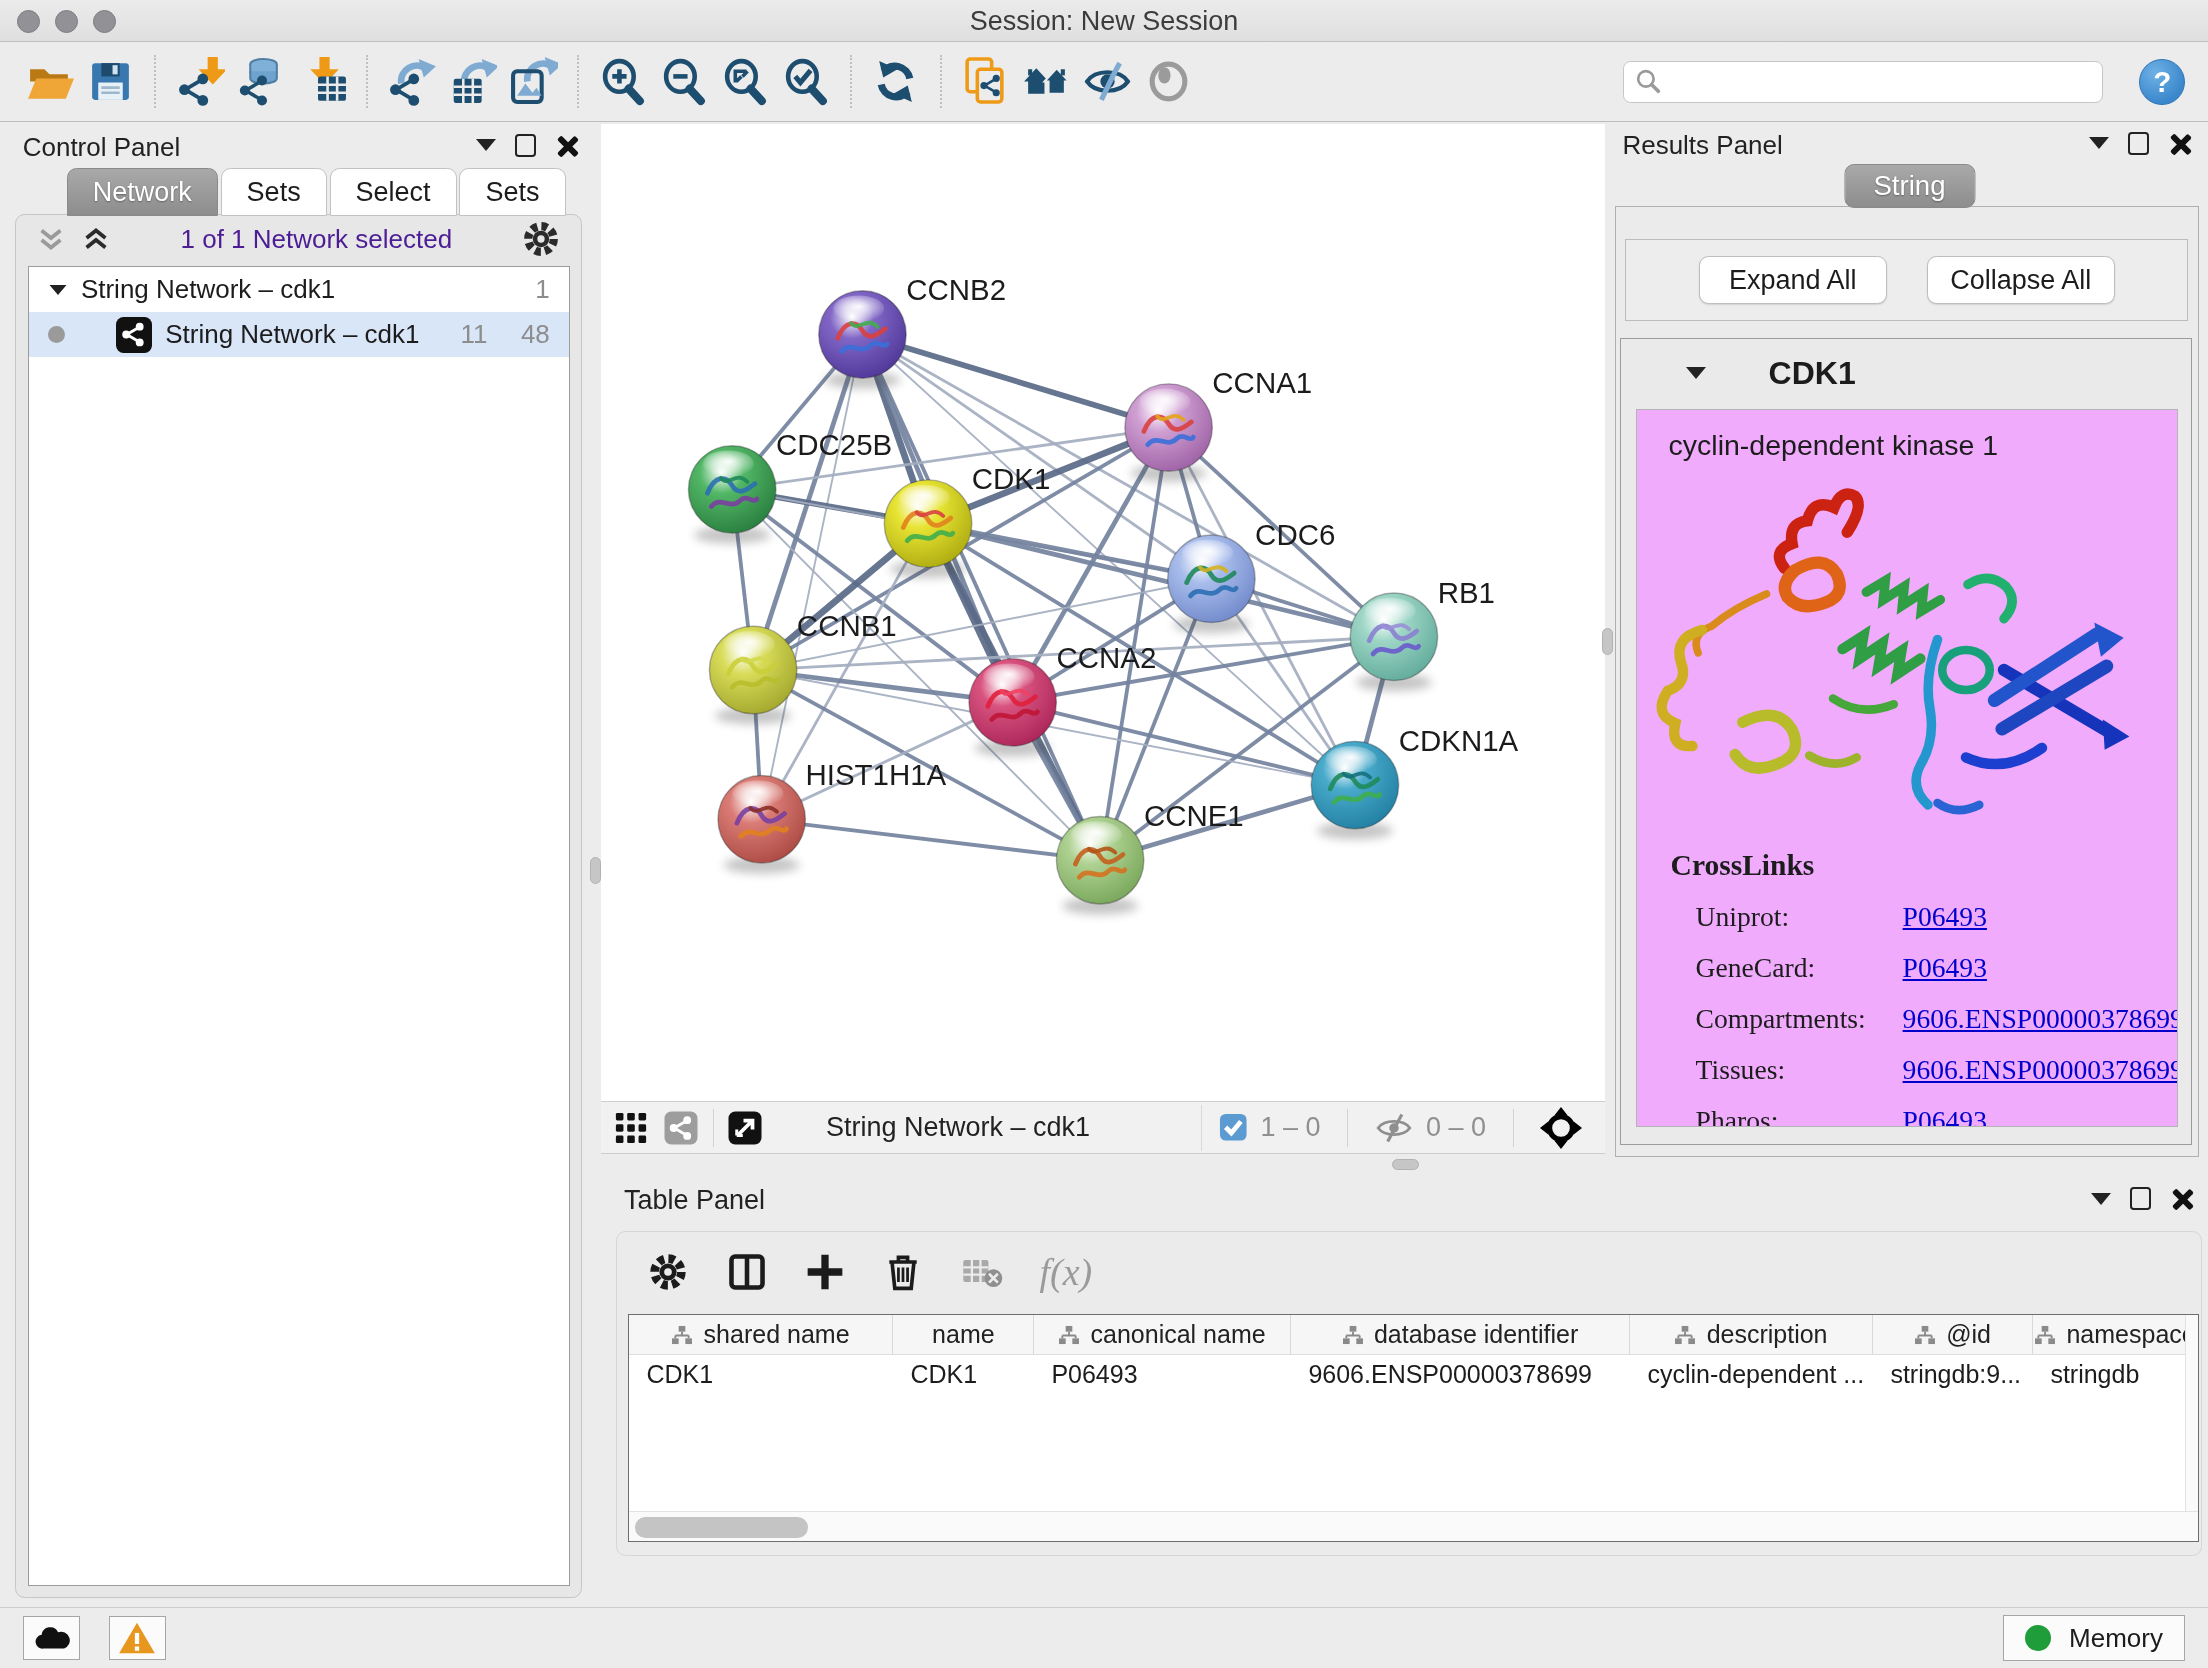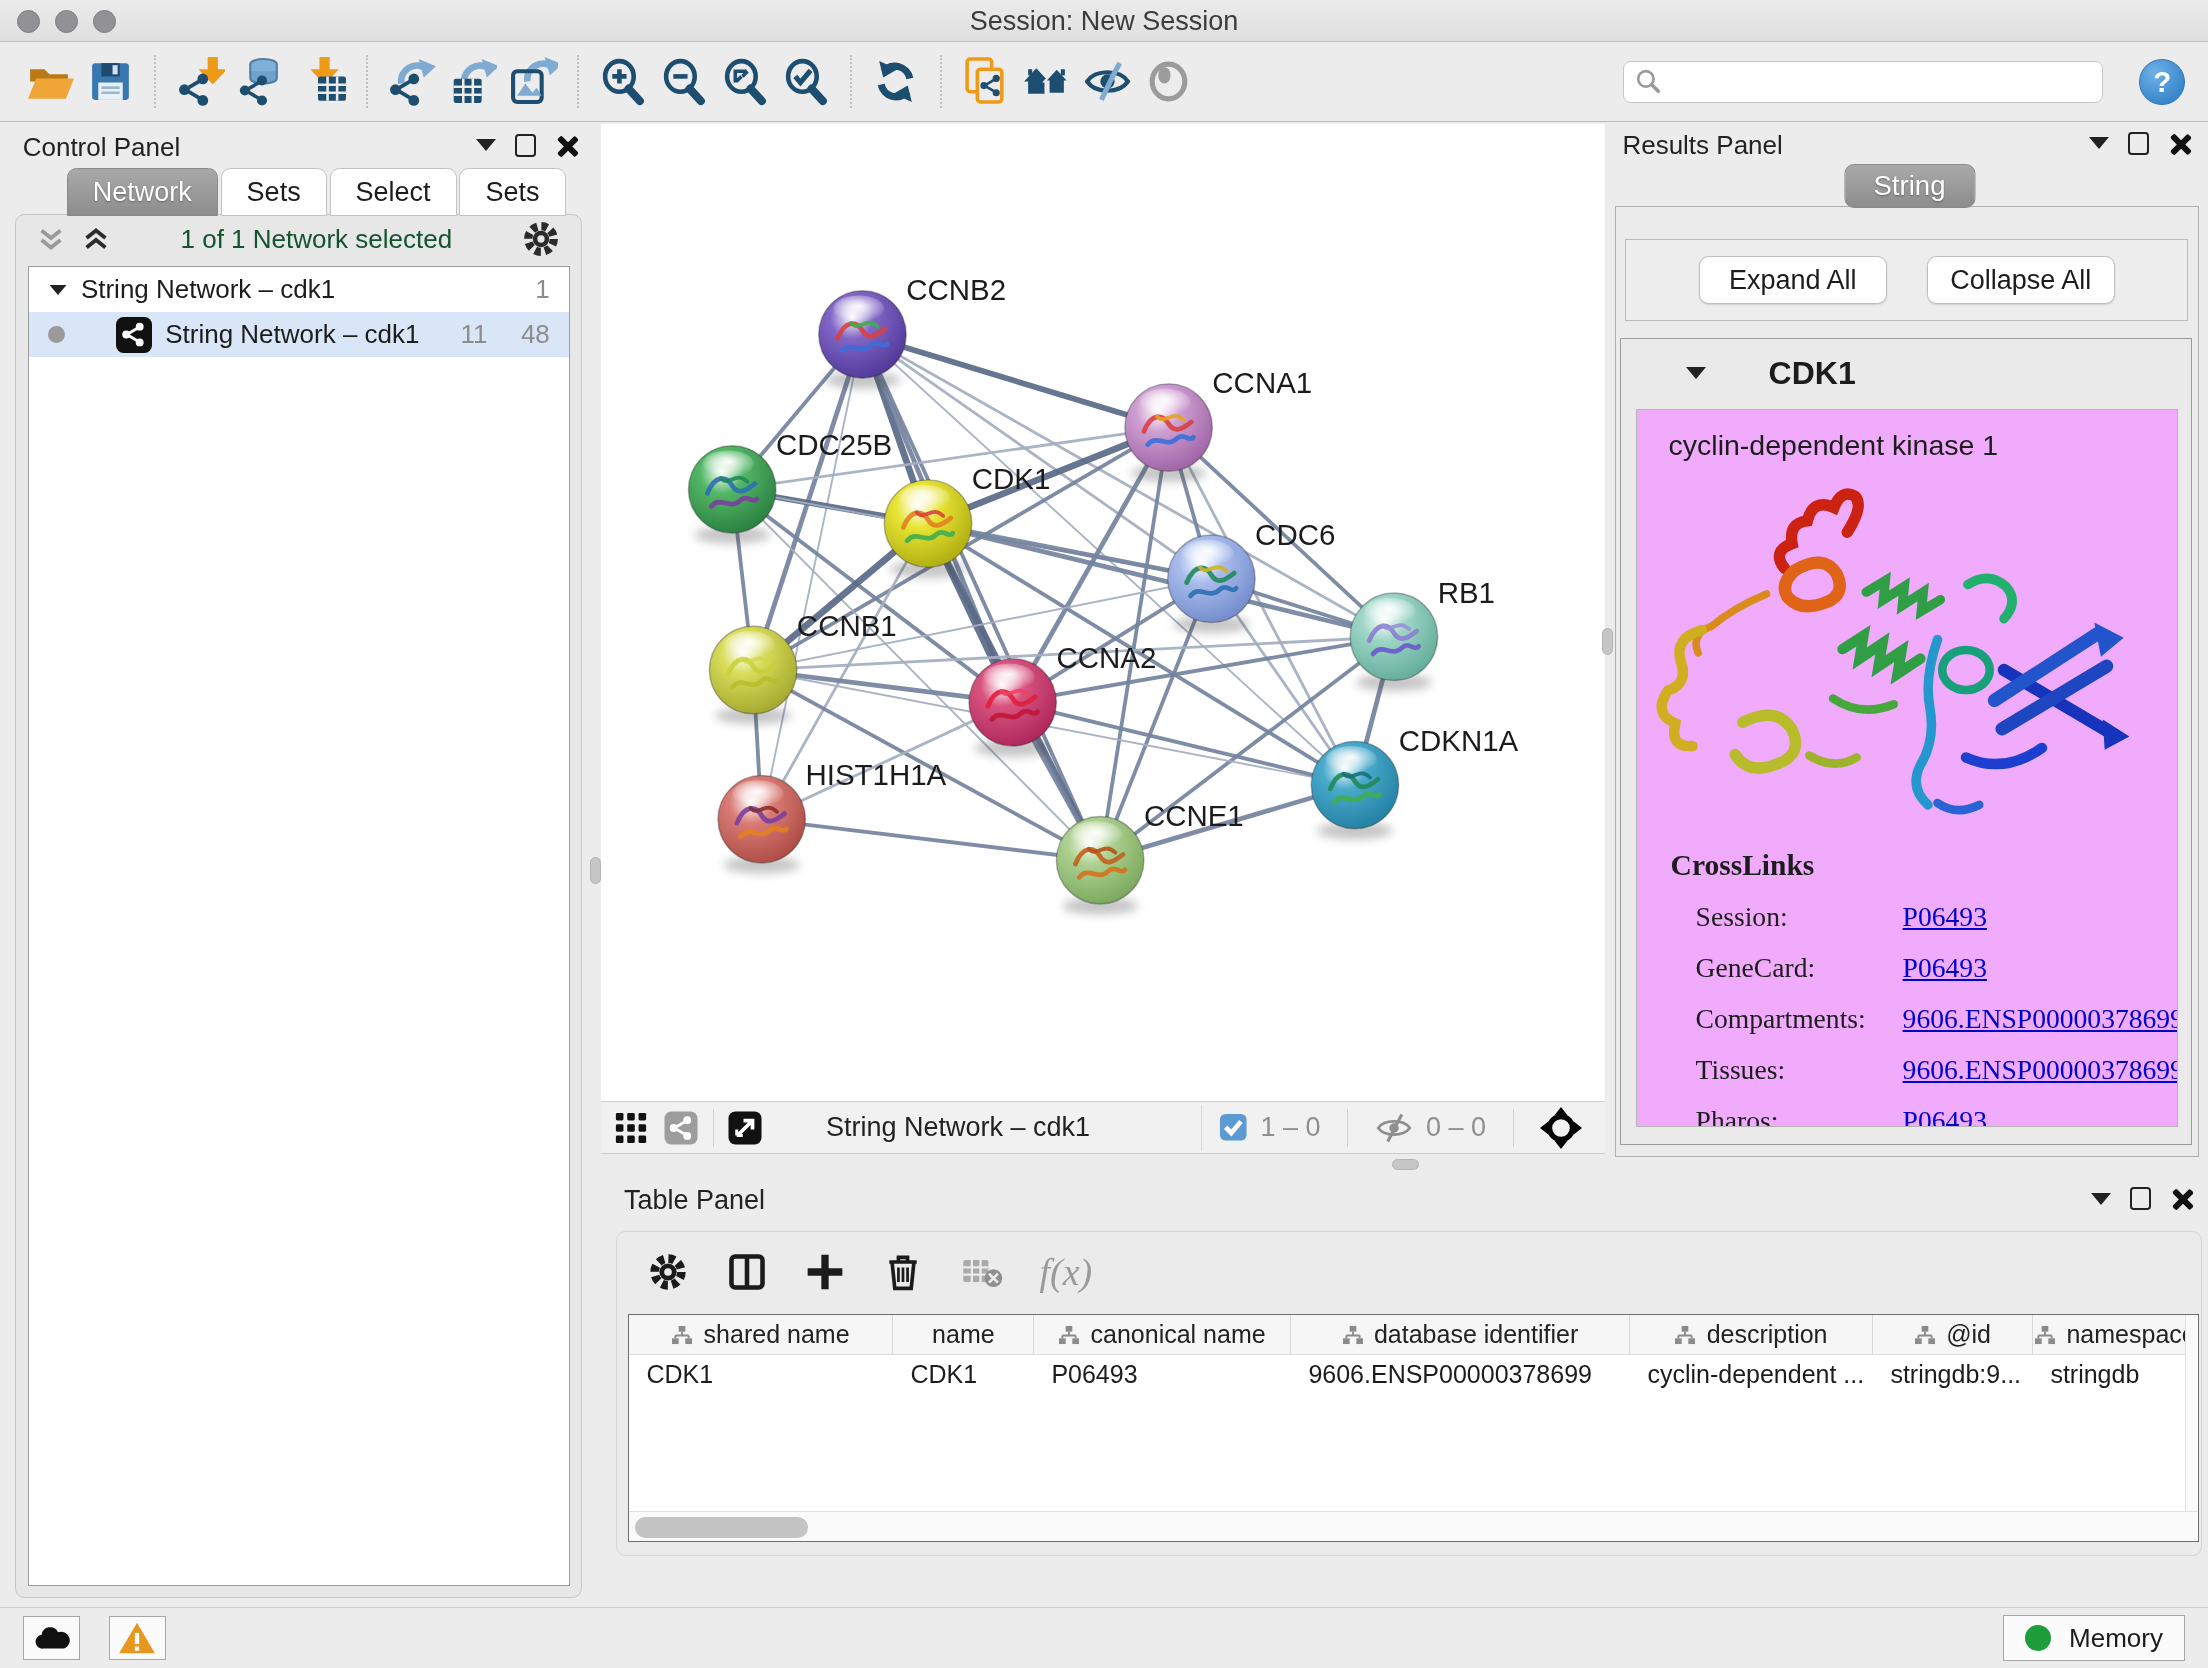--- a/index.html
+++ b/index.html
@@ -41,21 +41,21 @@
   .cpanel .p-head{position:relative;height:38px;}
   .cpanel .p-title{position:absolute;left:17px;top:5.7px;}
   .cpanel .p-ctrls{position:absolute;right:13.3px;top:7.6px;}
   .tabs-row{position:absolute;left:61px;top:42px;display:flex;}
   .tab{height:48px;padding:0 25px;background:#fff;border:1.9px solid #c2c2c2;border-radius:9.5px 9.5px 0 0;
     font-size:27px;display:flex;align-items:center;margin-right:2.9px;position:relative;z-index:2;}
   .tab.sel{background:linear-gradient(#a9a9a9,#8d8d8d);color:#fff;border-color:#8a8a8a;text-shadow:0 1px 1.9px rgba(0,0,0,.35);}
   .cp-body{position:absolute;left:9.5px;right:9.5px;top:88px;bottom:7.6px;border:1.9px solid #c6c6c6;
     border-radius:9.5px;background:#e7e7e7;z-index:1;}
   .cp-tools{height:48px;display:flex;align-items:center;padding:0 19px;font-size:26px;}
-  .cp-tools .mid{flex:1;text-align:center;color:#14532d;}
+  .cp-tools .mid{flex:1;text-align:center;color:#4c1d95;}
   .cp-tree{position:absolute;left:11.4px;right:11.4px;top:51px;bottom:11.4px;background:#fff;border:1.9px solid #9c9c9c;overflow:hidden;}
   .tree-row{height:45px;display:flex;align-items:center;font-size:26px;padding:0 19px;gap:13.3px;}
   .tree-row.selected{background:#d9e6f8;}
   .tree-row .t-label{flex:1;white-space:nowrap;overflow:hidden;}
   .tree-row .t-num{color:#8d8d8d;width:49px;text-align:right;}
   .gray-dot{width:17px;height:17px;border-radius:50%;background:#9a9a9a;flex:none;}
   .net-badge{width:36px;height:36px;border-radius:7.6px;background:#111;display:flex;align-items:center;justify-content:center;flex:none;}
 
   
   .ncanvas{position:absolute;left:601px;top:124px;width:1004px;height:978px;background:#fff;}
@@ -700,21 +700,21 @@
             <path d="M368 262 L478 196" stroke="#1e46c0" stroke-width="14"></path>
             <path d="M465 150 L496 166 L472 186 z" fill="#2255cc" stroke="none"></path>
             <path d="M474 252 L502 270 L476 284 z" fill="#1533bb" stroke="none"></path>
             <path d="M330 292 q40 18 80 -10" stroke="#1d3fd0" stroke-width="11"></path>
             <path d="M300 340 q20 14 44 2" stroke="#2a64d4" stroke-width="9"></path>
           </svg>
           <div class="xl">
             <div class="xl-head">CrossLinks</div>
             <div id="xl-rows">
                 <div class="xl-row">
-                  <span class="xl-label">Session:</span>
+                  <span class="xl-label">Uniprot:</span>
                   <a href="#">P06493</a>
                 </div>
                 <div class="xl-row">
                   <span class="xl-label">GeneCard:</span>
                   <a href="#">P06493</a>
                 </div>
                 <div class="xl-row">
                   <span class="xl-label">Compartments:</span>
                   <a href="#">9606.ENSP00000378699</a>
                 </div>

